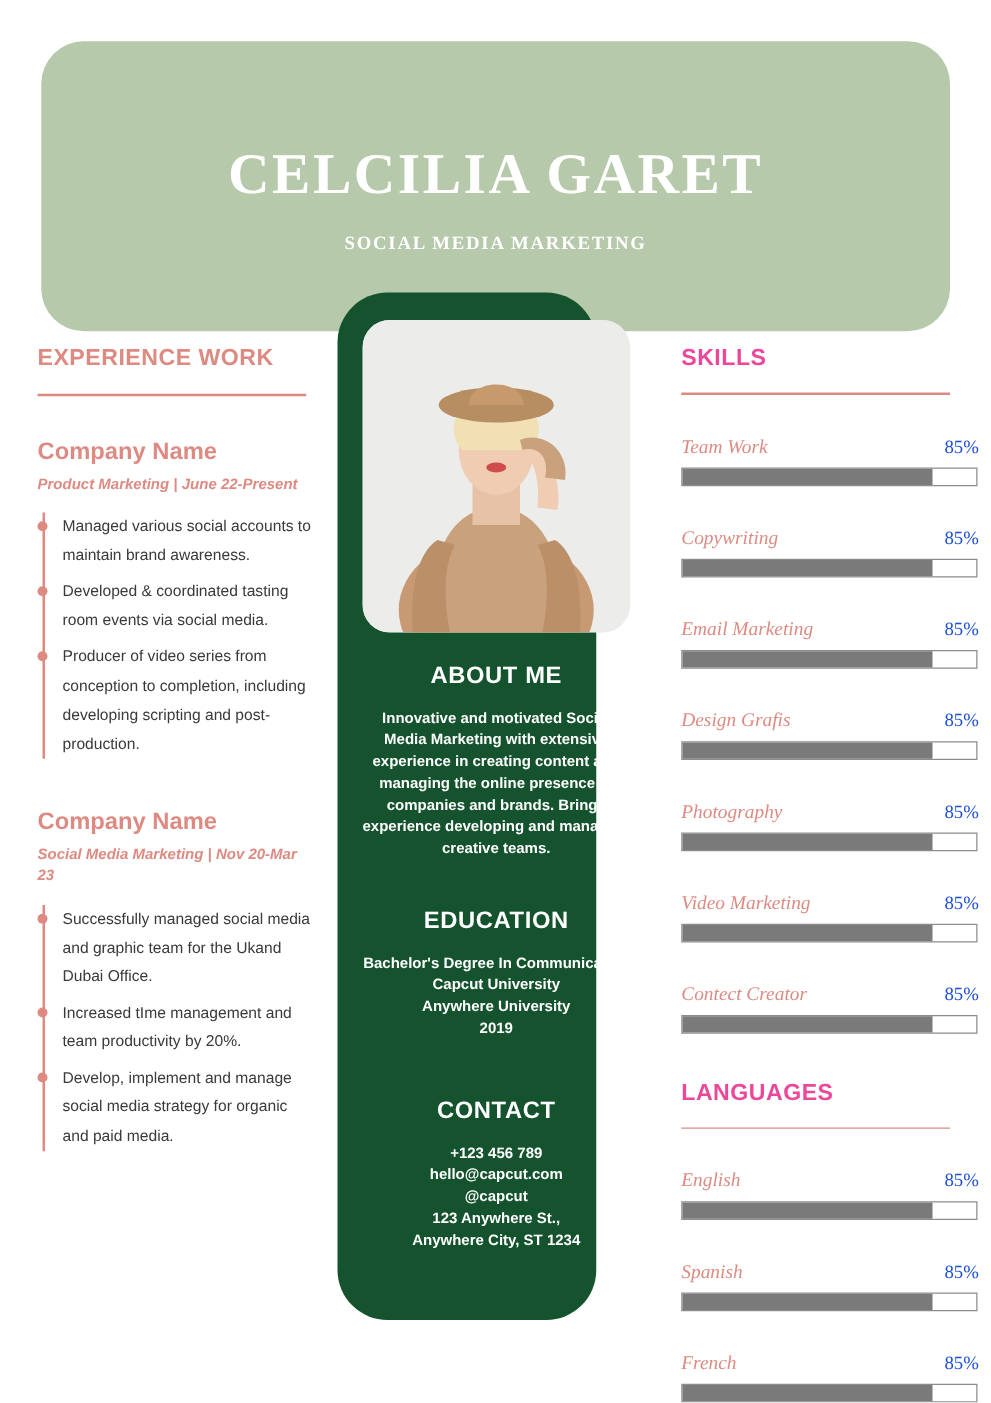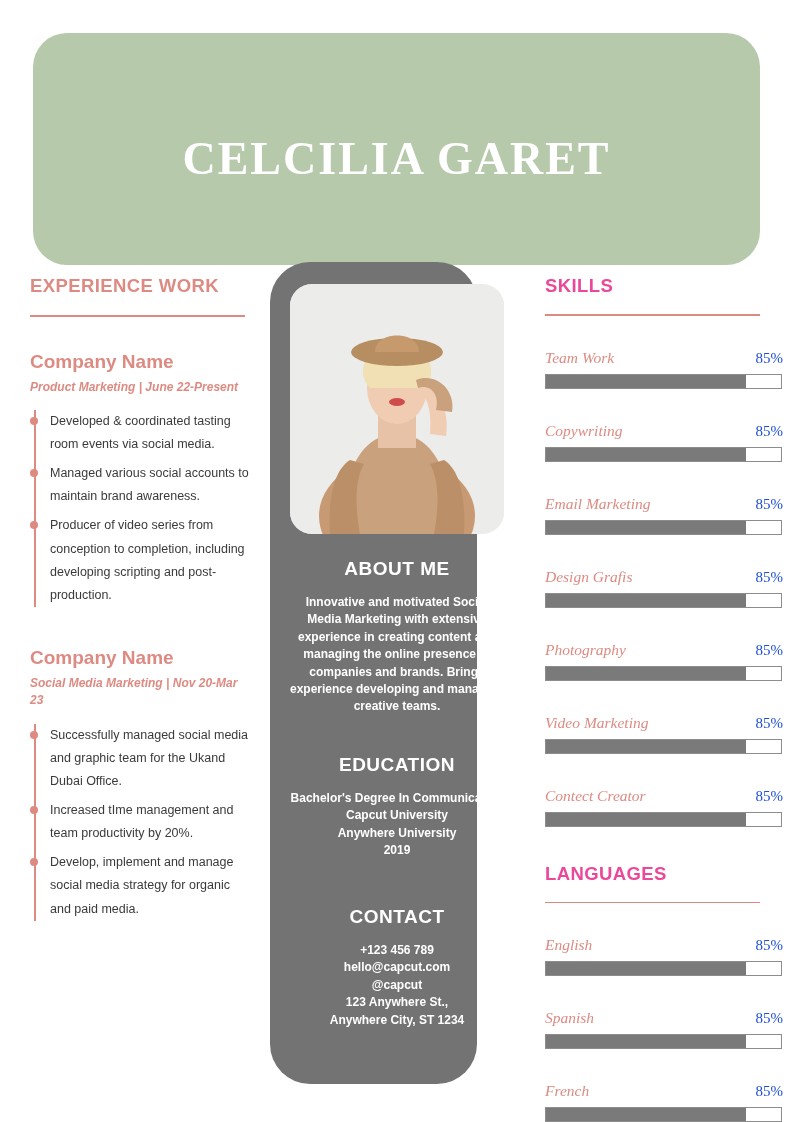--- a/index.html
+++ b/index.html
@@ -48,25 +48,24 @@
     margin-top: 22px;
   }
 
   
   .center-col {
     position: absolute;
     left: 270px;
     top: 234px;
     width: 207px;
     height: 822px;
-    background: #737373;
+    background: #14532d;
     border-radius: 40px;
     color: #ffffff;
     text-align: center;
-    margin-top: 28px;
   }
   .photo {
     position: absolute;
     left: 20px;
     top: 22px;
     width: 214px;
     height: 250px;
     border-radius: 22px;
     overflow: hidden;
     background: #e9e9e9;
@@ -210,33 +209,34 @@
     height: 100%;
     background: #7a7a7a;
   }
   .lang-block { margin-top: 36px; }
 </style>
 </head>
 <body>
 
 <div class="header">
   <div class="header-name">CELCILIA GARET</div>
+  <div class="header-role">SOCIAL MEDIA MARKETING</div>
 </div>
 
 <div class="left-col">
   <div class="section-title">EXPERIENCE WORK</div>
   <div class="rule"></div>
 
   <div class="job">
     <div class="job-company">Company Name</div>
     <div class="job-meta">Product Marketing | June 22-Present</div>
     <ul class="bullets">
       <div class="v-line"></div>
+      <li>Managed various social accounts to maintain brand awareness.</li>
       <li>Developed &amp; coordinated tasting room events via social media.</li>
-      <li>Managed various social accounts to maintain brand awareness.</li>
       <li>Producer of video series from conception to completion, including developing scripting and post-production.</li>
     </ul>
   </div>
 
   <div class="job" style="margin-top:40px;">
     <div class="job-company">Company Name</div>
     <div class="job-meta">Social Media Marketing | Nov 20-Mar 23</div>
     <ul class="bullets">
       <div class="v-line"></div>
       <li>Successfully managed social media and graphic team for the Ukand Dubai Office.</li>

